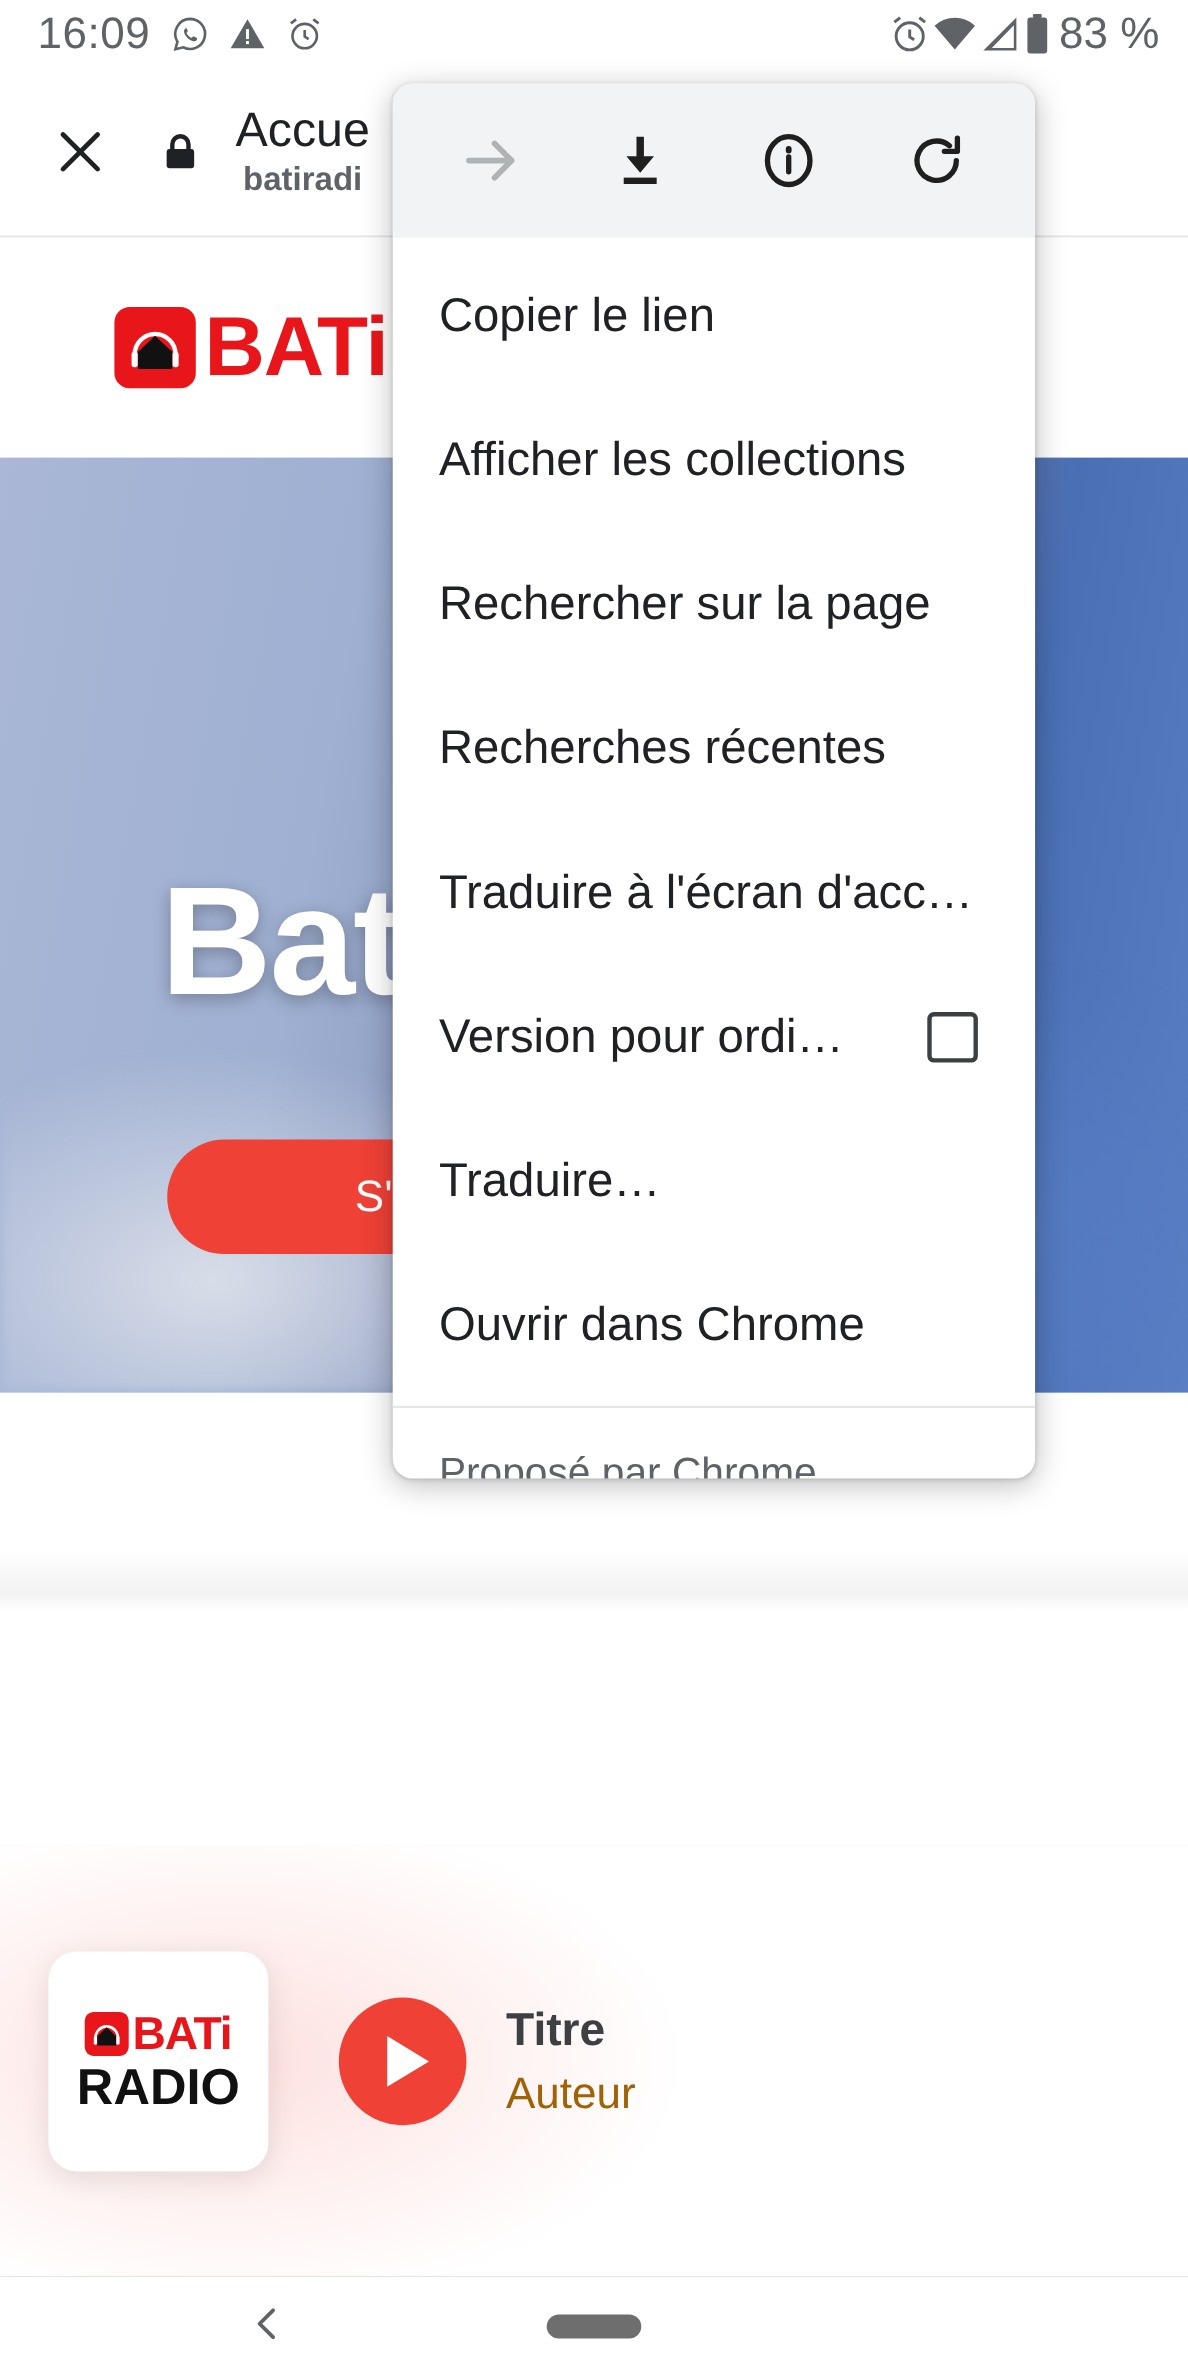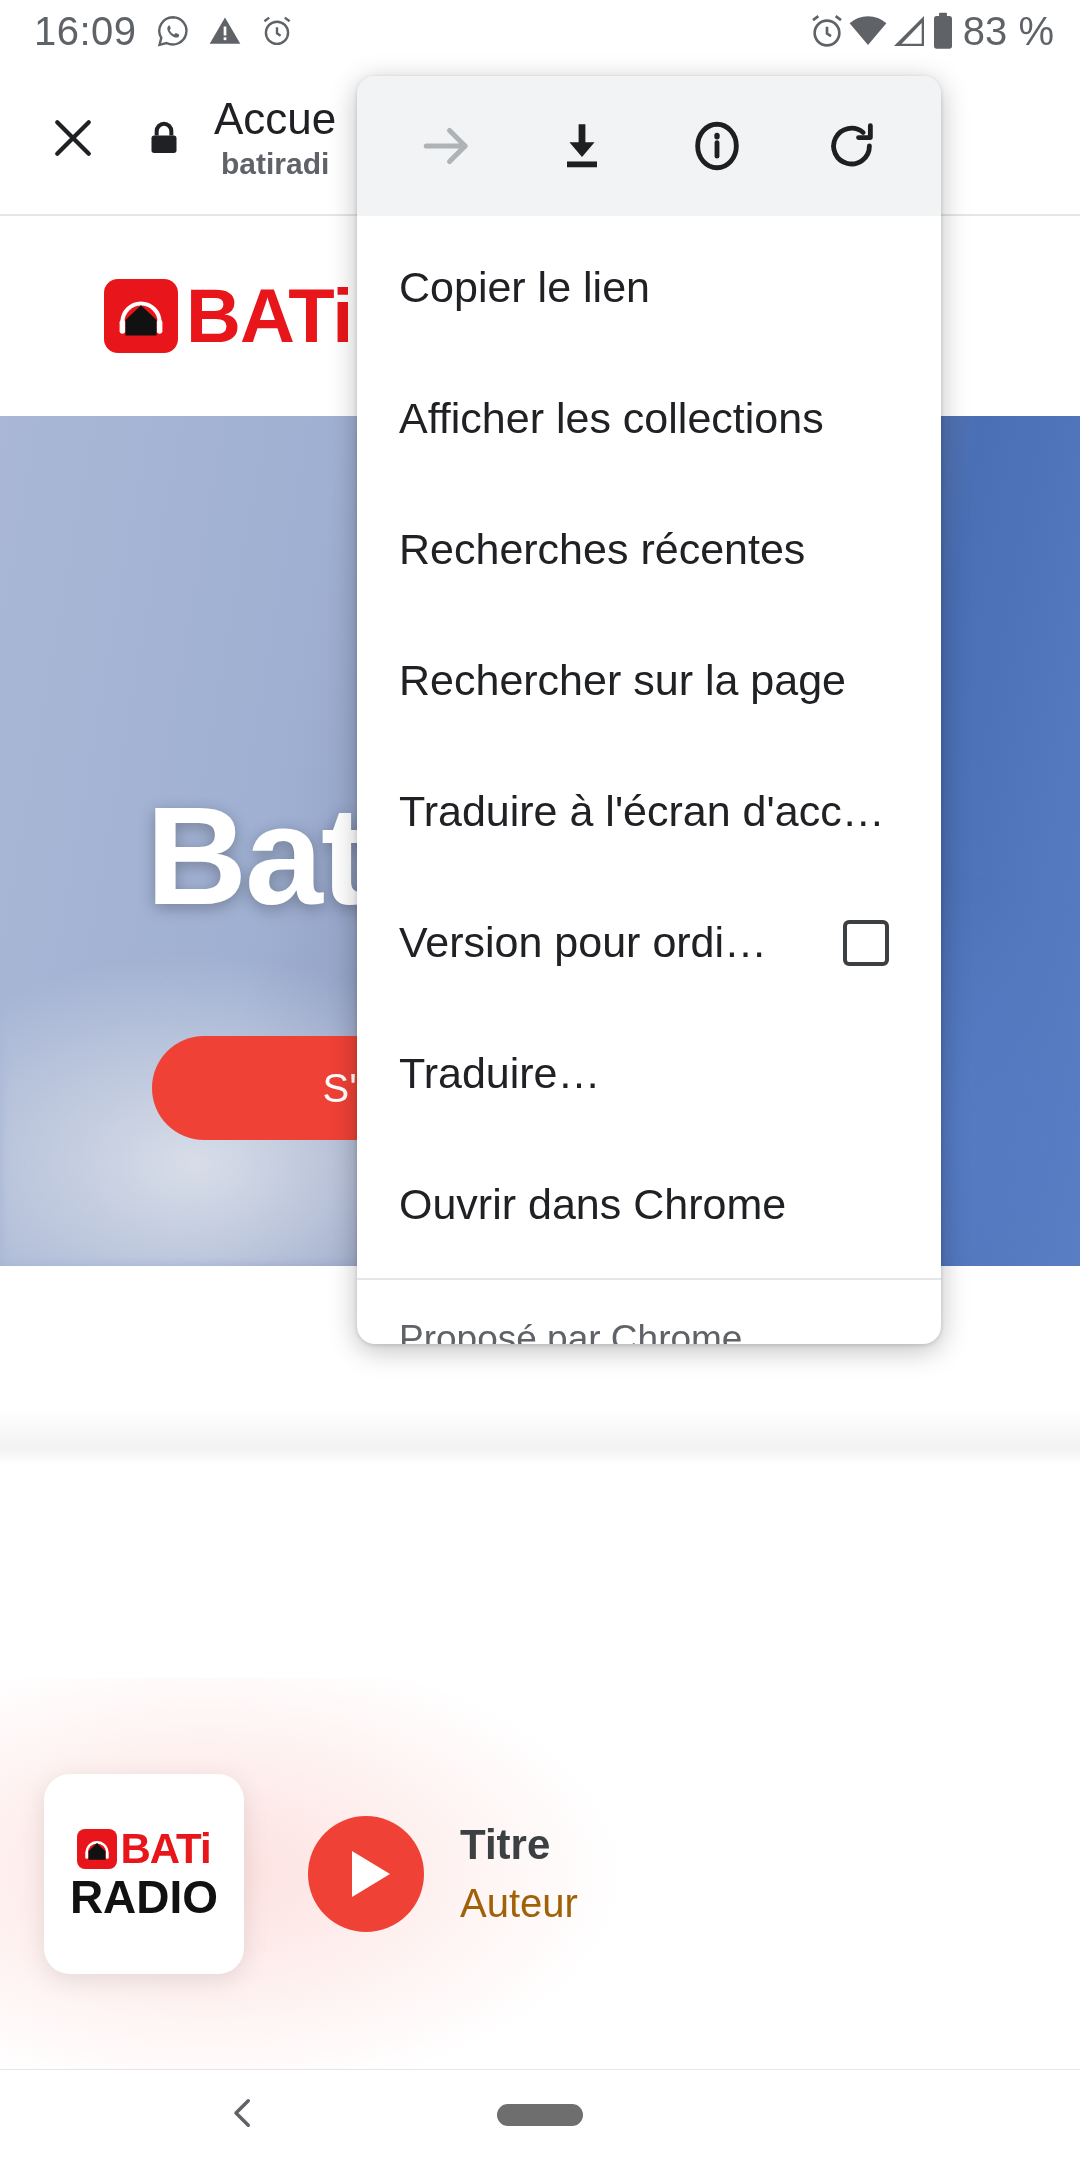--- a/index.html
+++ b/index.html
@@ -315,24 +315,24 @@
   </div>
 
   <div class="menu-items">
     <div class="menu-item">
       <span class="mi-label">Copier le lien</span>
     </div>
     <div class="menu-item">
       <span class="mi-label">Afficher les collections</span>
     </div>
     <div class="menu-item">
+      <span class="mi-label">Rechercher sur la page</span>
+    </div>
+    <div class="menu-item">
       <span class="mi-label">Recherches récentes</span>
-    </div>
-    <div class="menu-item">
-      <span class="mi-label">Rechercher sur la page</span>
     </div>
     <div class="menu-item">
       <span class="mi-label">Traduire à l'écran d'acc…</span>
     </div>
     <div class="menu-item">
       <span class="mi-label">Version pour ordi…</span>
       <span class="mi-check"></span>
     </div>
     <div class="menu-item">
       <span class="mi-label">Traduire…</span>

